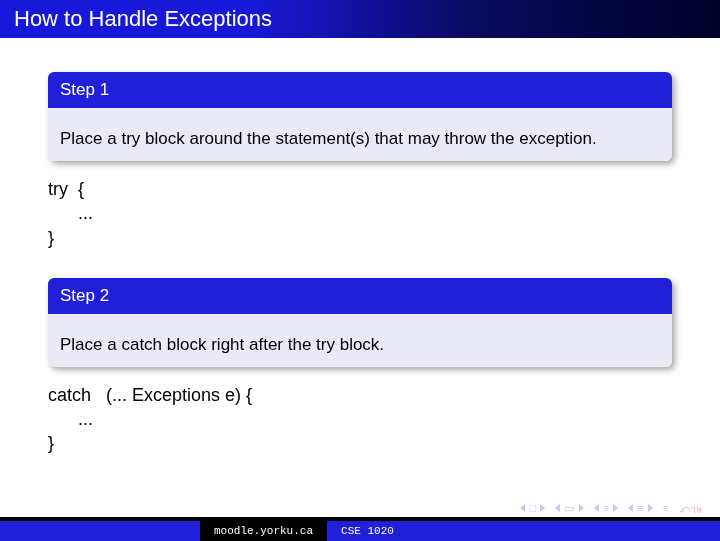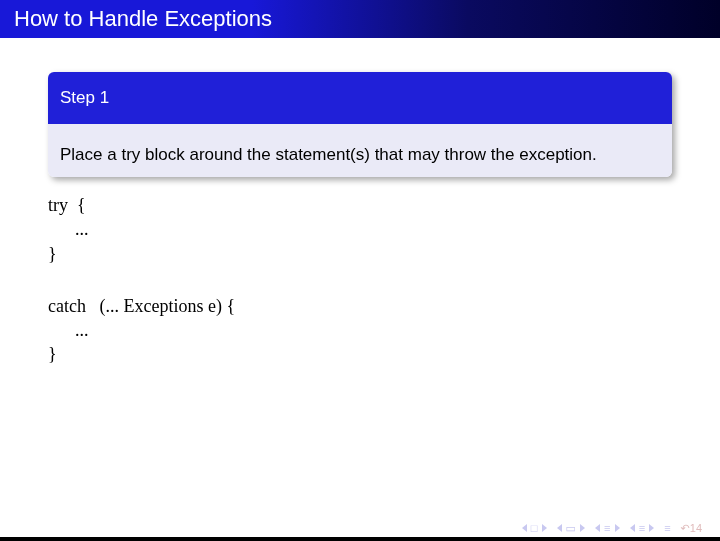--- a/index.html
+++ b/index.html
@@ -27,32 +27,32 @@
   .block {
     border-radius: 6px;
     box-shadow: 3px 3px 6px rgba(0,0,0,0.35);
     margin-bottom: 14px;
     overflow: hidden;
   }
   .block-header {
     background: #2020d8;
     color: #fff;
     font-size: 17px;
-    padding: 16px 12px;
+    padding: 8px 12px;
     font-weight: 400;
   }
   .block-body {
     background: #eaeaf7;
     color: #000;
     font-size: 17px;
     padding: 20px 12px 10px 12px;
     line-height: 1.35;
   }
   .code {
-    font-family: Liberation Serif, serif;
+    font-family: Liberation Sans, sans-serif;
     font-size: 18px;
     color: #000;
     white-space: pre;
     margin: 16px 0 28px 0;
     line-height: 1.35;
   }
   .footer {
     position: absolute;
     bottom: 0;
     left: 0;
@@ -112,29 +112,37 @@
 <div class="content">
 
   <div class="block">
     <div class="block-header">Step 1</div>
     <div class="block-body">Place a try block around the statement(s) that may throw the exception.</div>
   </div>
   <div class="code">try  {
       ...
 }</div>
 
+  <div class="block">
+    <div class="block-header">Step 2</div>
+    <div class="block-body">Place a catch block right after the try block.</div>
+  </div>
   <div class="code">catch   (... Exceptions e) {
       ...
 }</div>
 
 </div>
 
 <div class="footer">
   <div class="nav-row">
     <span class="nav-ico"><span class="tri-l"></span>&nbsp;□&nbsp;<span class="tri-r"></span></span>
     <span class="nav-ico"><span class="tri-l"></span>&nbsp;▭&nbsp;<span class="tri-r"></span></span>
     <span class="nav-ico"><span class="tri-l"></span>&nbsp;≡&nbsp;<span class="tri-r"></span></span>
     <span class="nav-ico"><span class="tri-l"></span>&nbsp;≡&nbsp;<span class="tri-r"></span></span>
     <span class="nav-ico">≡</span>
-    <span class="nav-ico red">↶14</span>
+    <span class="nav-ico red">↶૧७</span>
   </div>
   <div class="black-strip"></div>
+  <div class="bottom-bar">
+    <div class="bb-left">moodle.yorku.ca</div>
+    <div class="bb-course">CSE 1020</div>
+  </div>
 </div>
 
 </body></html>

